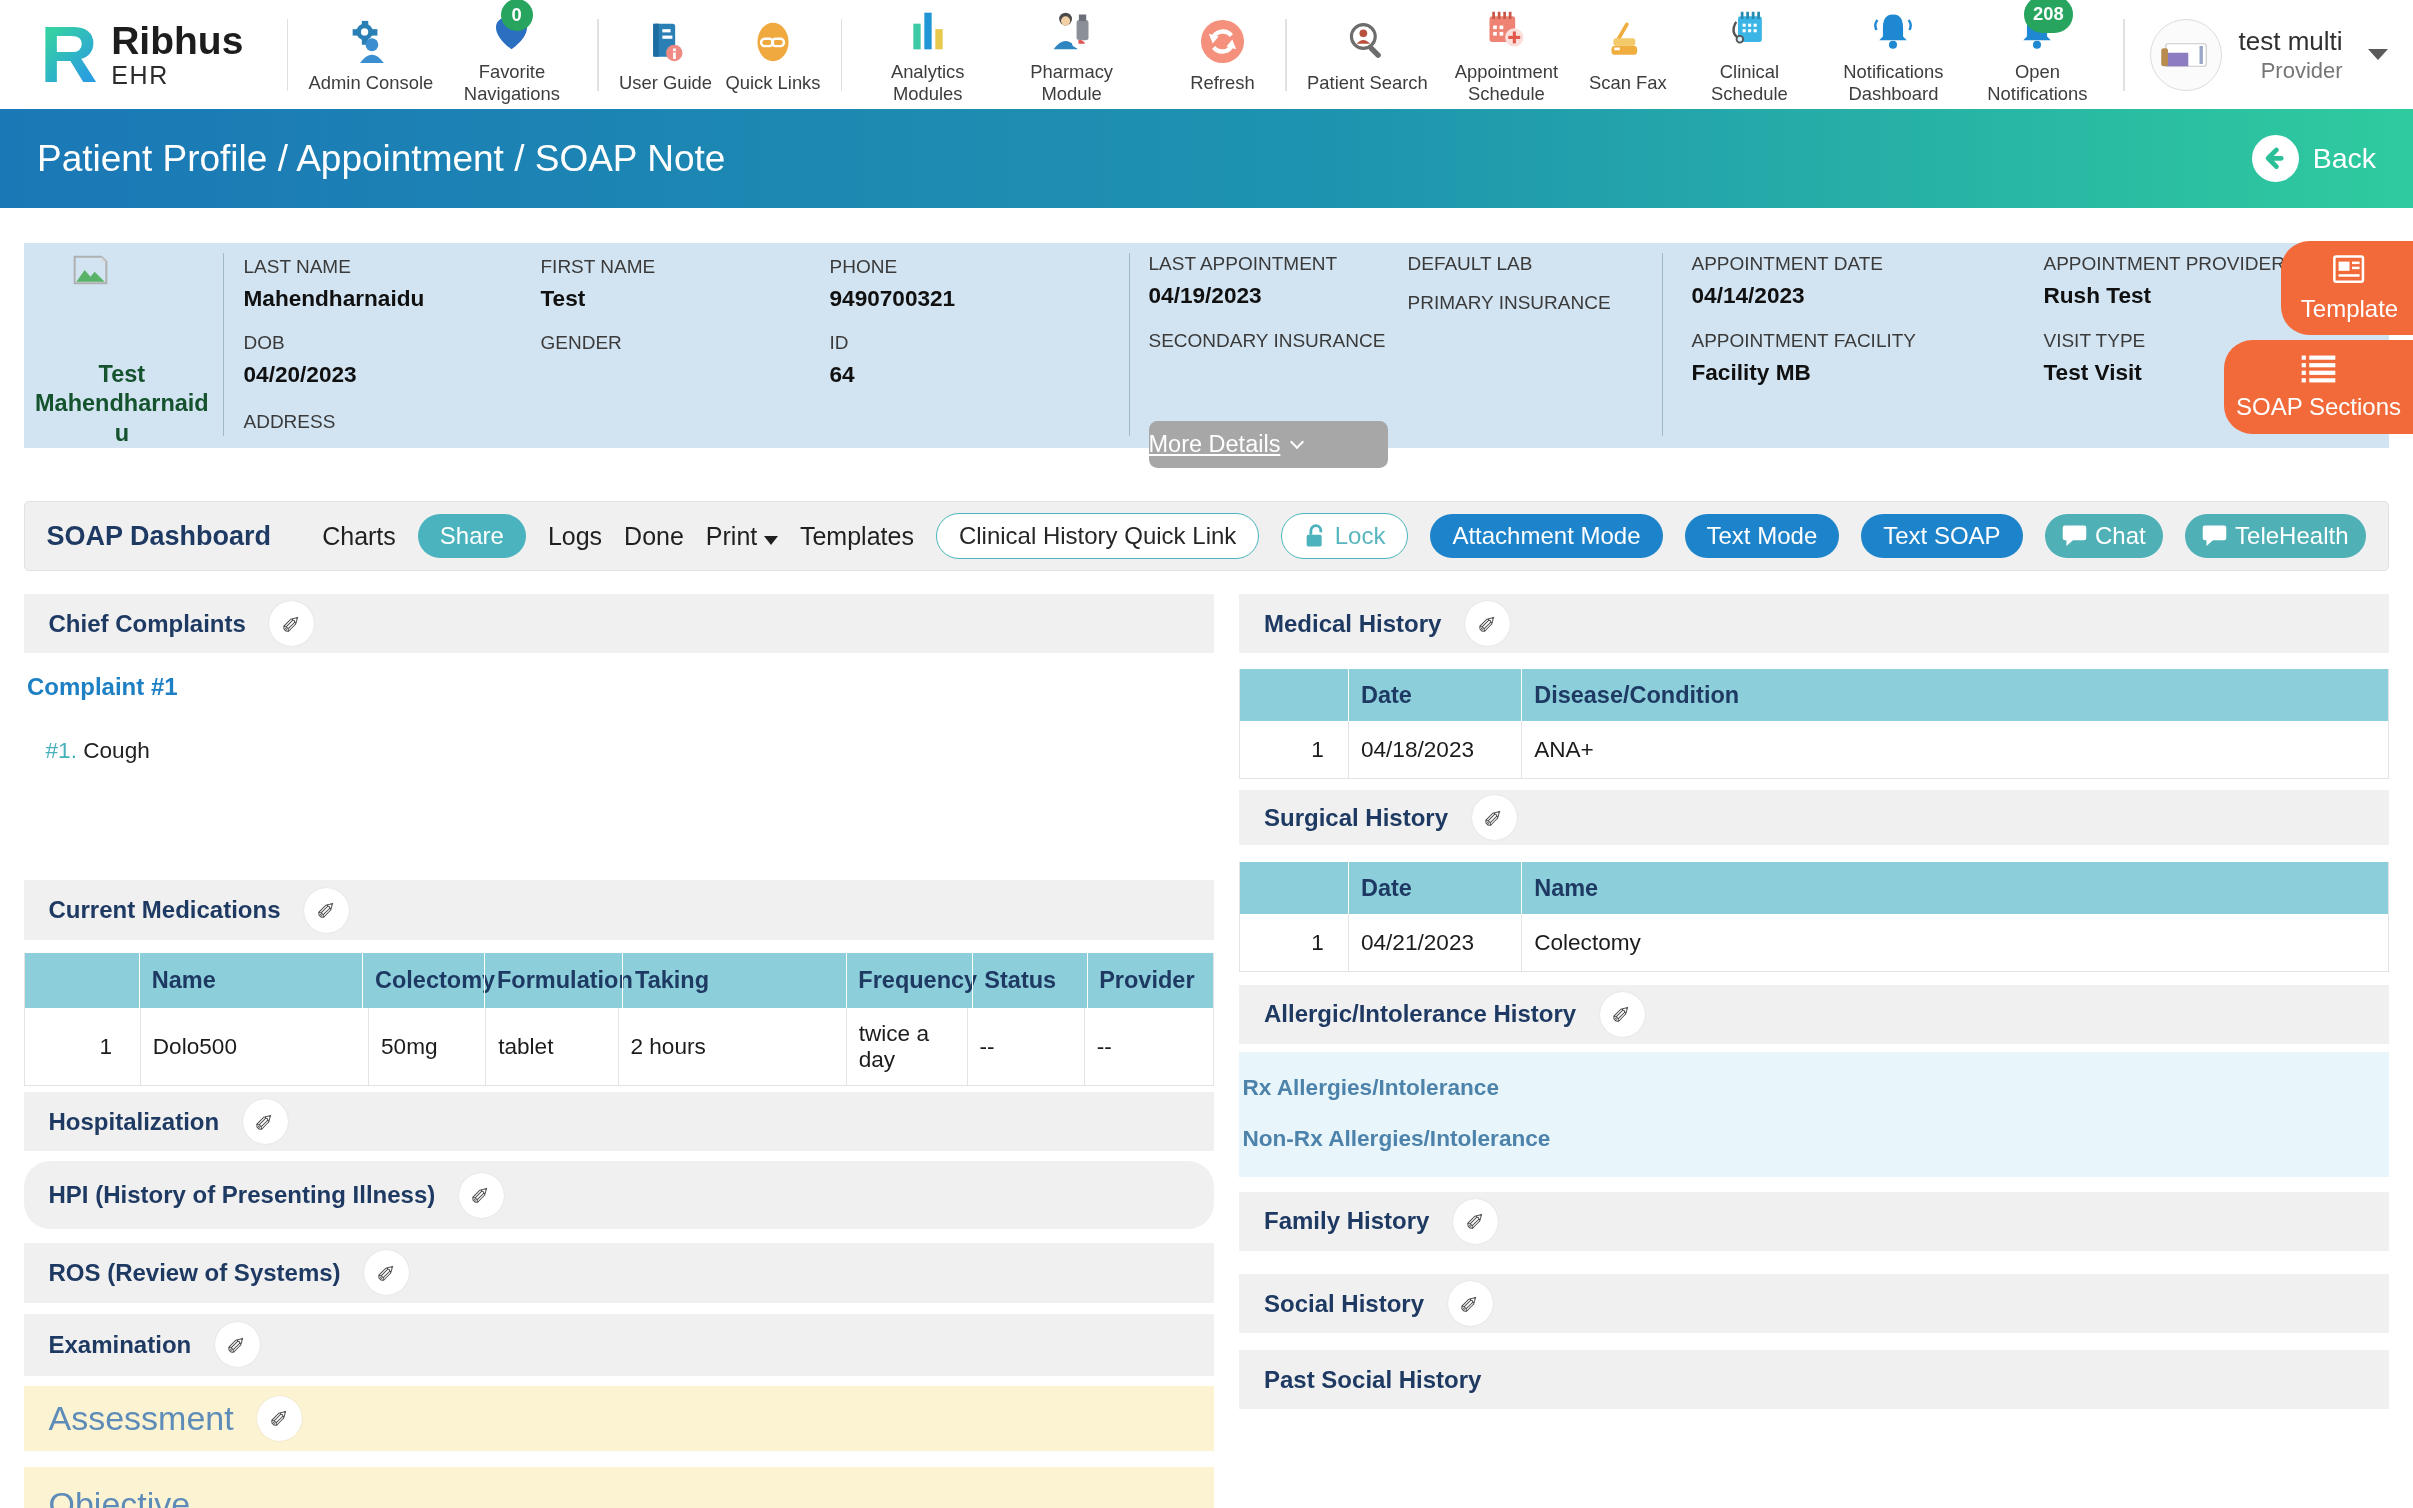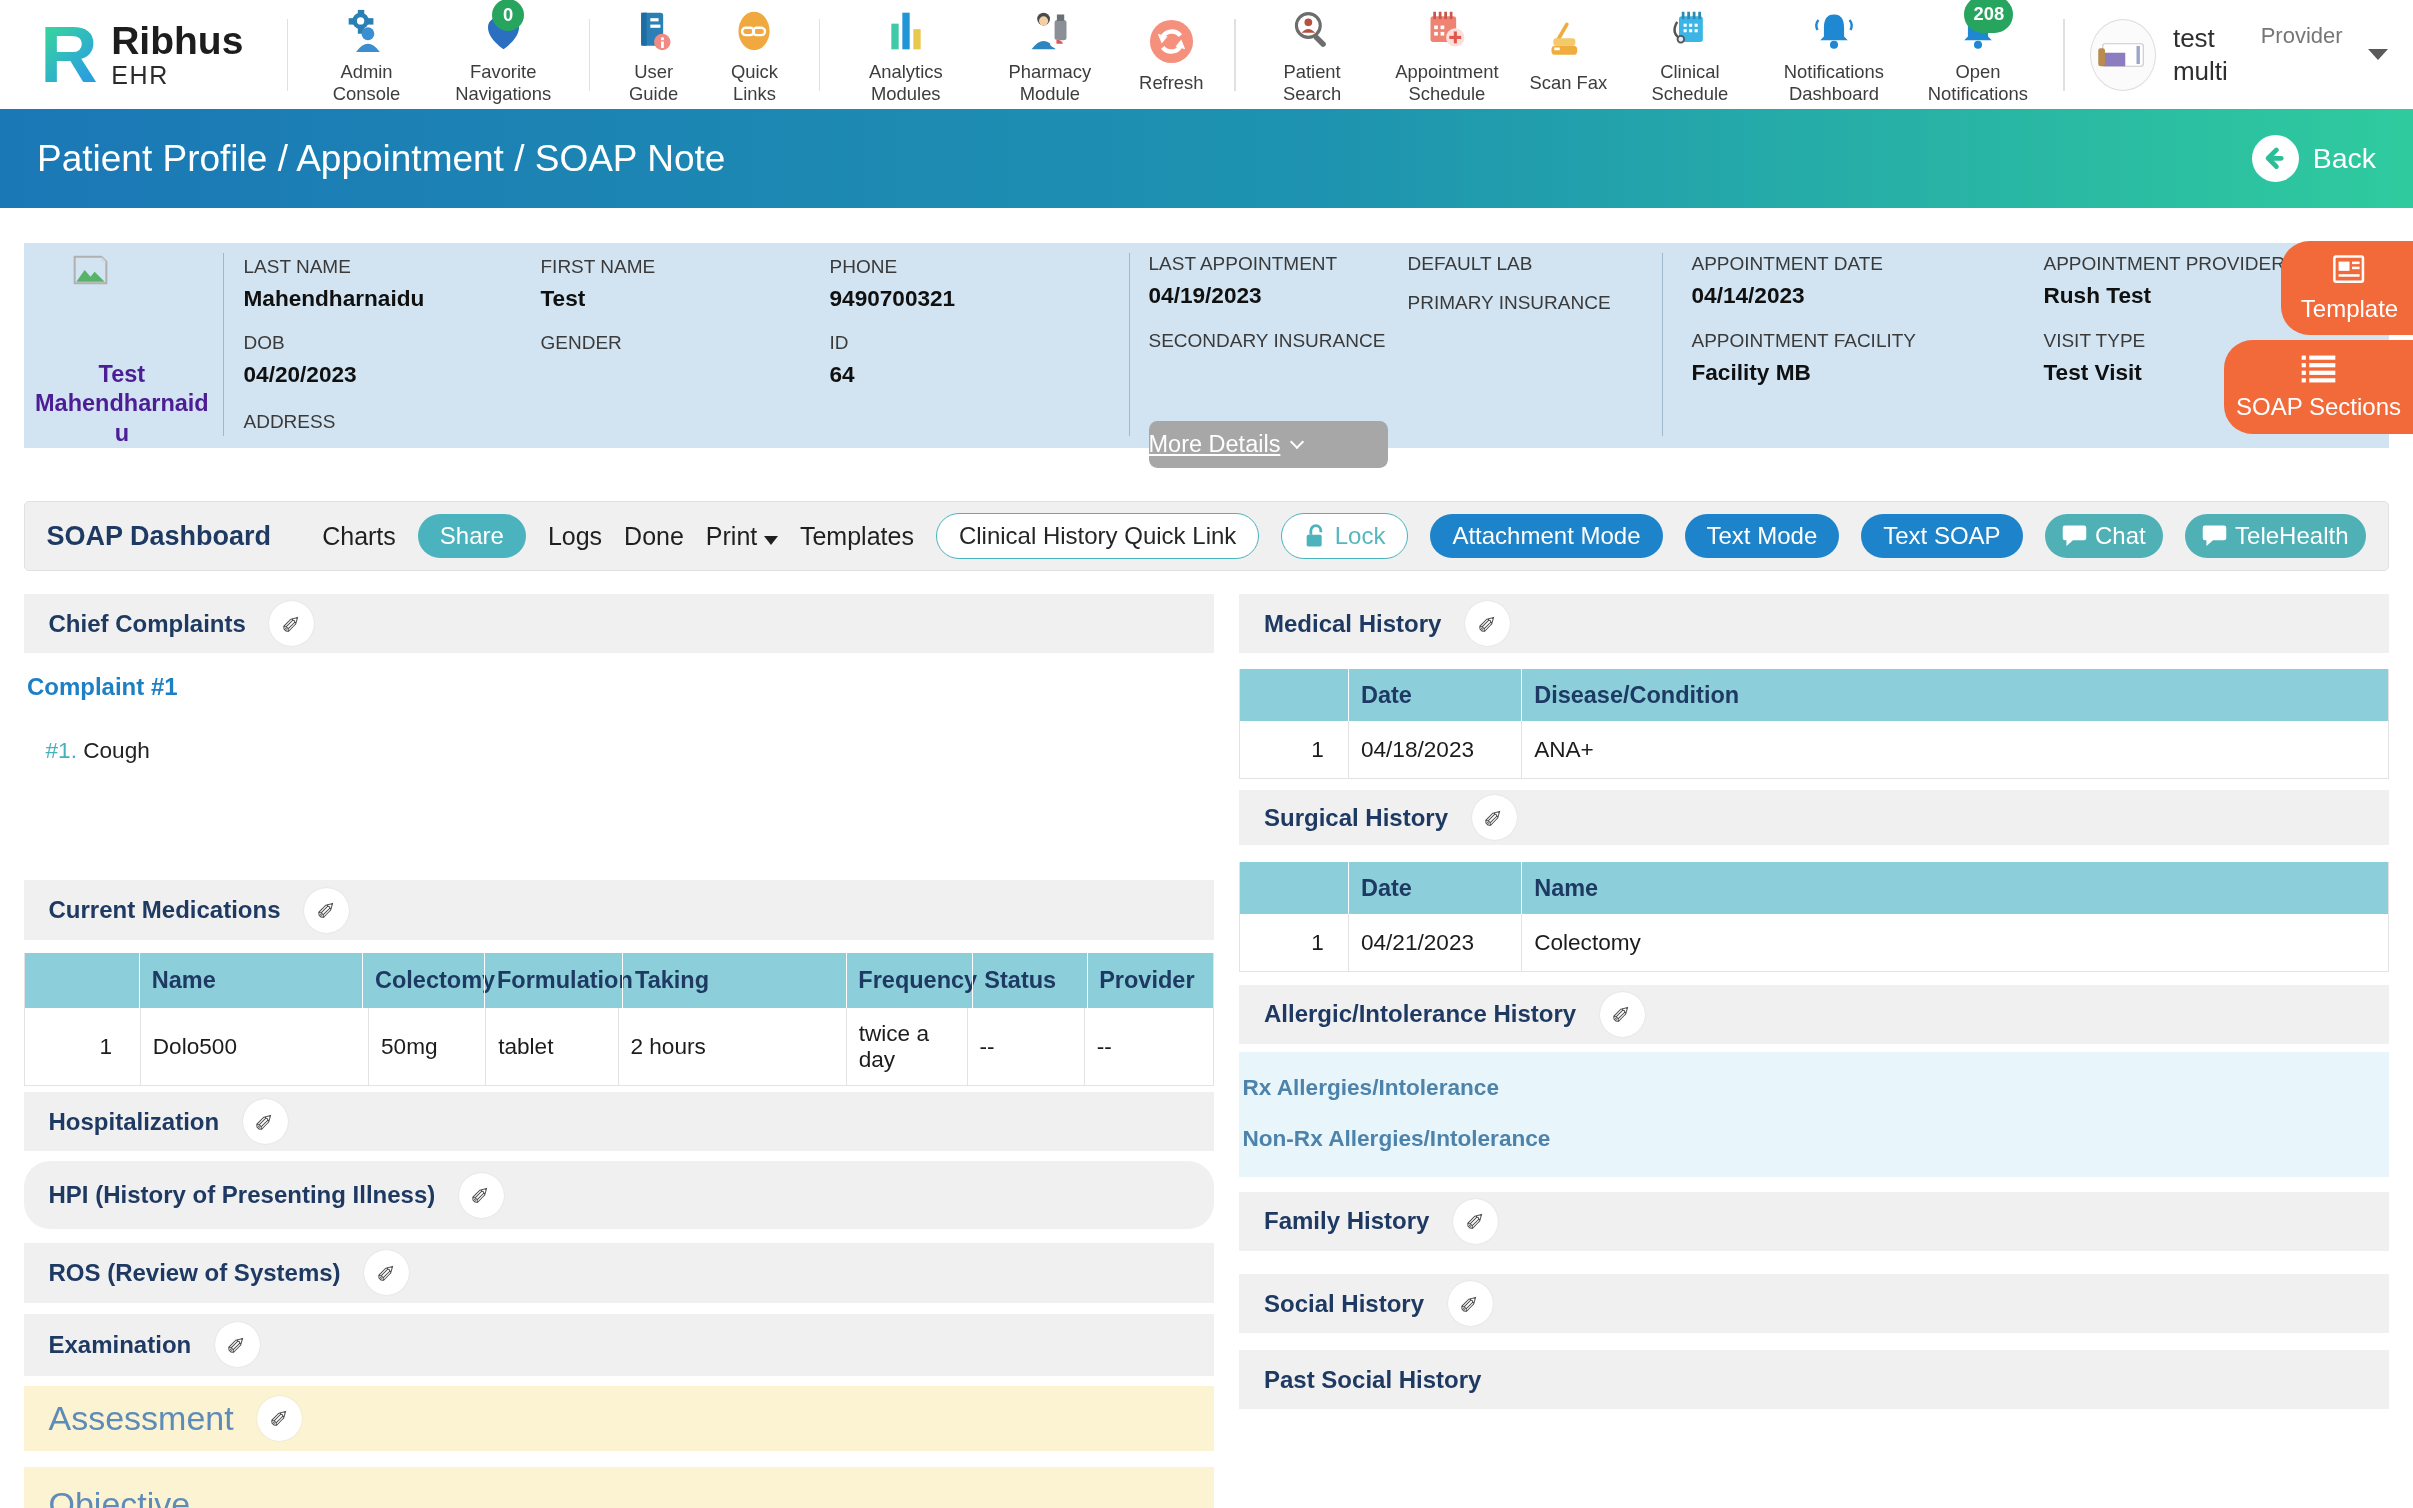--- a/index.html
+++ b/index.html
@@ -23,21 +23,21 @@
   .nav-item .lbl { font-size:18.4px; color:#3d3d3d; text-align:center; line-height:1.2; }
   .nav-ic { height:47px; display:flex; align-items:center; justify-content:center; position:relative; }
   .badge { position:absolute; background:#27a55e; color:#fff; border-radius:50%;
     font-size:18.4px; display:flex; align-items:center; justify-content:center; font-weight:bold; }
   .badge.b0 { width:32px; height:32px; top:-8.4px; right:1.7px; }
   .badge.b208 { width:49px; height:37px; border-radius:18.4px; top:-11.7px; right:-13.4px; }
   .top-spacer { flex:1 1 auto; }
   .user-chip { display:flex; align-items:center; gap:17px; margin-left:11.7px; cursor:pointer; }
   .avatar { width:72px; height:72px; border-radius:50%; border:1.7px solid #dcdcdc; background:#fbfbfb;
     display:flex; align-items:center; justify-content:center; overflow:hidden; }
-  .user-meta { display:flex; flex-direction:row; line-height:1.25; }
+  .user-meta { display:flex; flex-direction:column; line-height:1.25;text-align:right; }
   .user-name { font-size:26px; color:#2f2f2f; }
   .user-role { font-size:22px; color:#767676; }
   .caret { width:0; height:0; border-left:10px solid transparent; border-right:10px solid transparent;
     border-top:11.7px solid #5a5a5a; margin-left:8.4px; }
 
   
   .pageheader { position:absolute; left:0; top:109px; width:2413px; height:99px;
     background:linear-gradient(90deg,#1b78b6 0%,#1e93b0 55%,#2fcb9e 100%);
     display:flex; align-items:center; padding:0 37px; }
   .pageheader h1 { font-size:37px; font-weight:400; color:#fff; }
@@ -47,21 +47,21 @@
   .back-btn .lbl { color:#fff; font-size:28.5px; }
 
   
   .patient-panel { position:absolute; left:23.5px; top:243px; width:2365px; height:205px;
     background:#d2e4f2; }
   .pp-label { font-size:19px; color:#3a3a3a; }
   .pp-value { font-size:22.6px; font-weight:bold; color:#101010; margin-top:7.5px; }
   .pp-field { position:absolute; }
   .pp-vdiv { position:absolute; width:0.8px; background:#9fb8ca; top:10px; height:183px; }
   .photo-name { position:absolute; left:8.4px; top:117px; width:180px; text-align:center;
-    font-size:23.5px; font-weight:bold; color:#4c1d95; line-height:1.25; word-break:break-word; }
+    font-size:23.5px; font-weight:bold; color:#14532d; line-height:1.25; word-break:break-word; }
   .more-details { position:absolute; left:1125px; top:178px; width:239px; height:47px;
     background:#a7a7a7; border-radius:8.4px; color:#fff; font-size:23.5px;
     display:flex; align-items:center; justify-content:flex-start; gap:11.7px; cursor:pointer; z-index:5;text-decoration:underline; }
   .chev-down { width:10px; height:10px; border-right:2.5px solid #fff; border-bottom:2.5px solid #fff;
     transform:rotate(45deg); margin-top:-5px; }
 
   .side-btn { position:absolute; background:#f26a3a; color:#fff; z-index:6; cursor:pointer;
     border-radius:28.5px 0 0 28.5px; display:flex; flex-direction:column; align-items:center;
     justify-content:center; gap:8.4px; }
   .side-btn .lbl { font-size:24px; }

